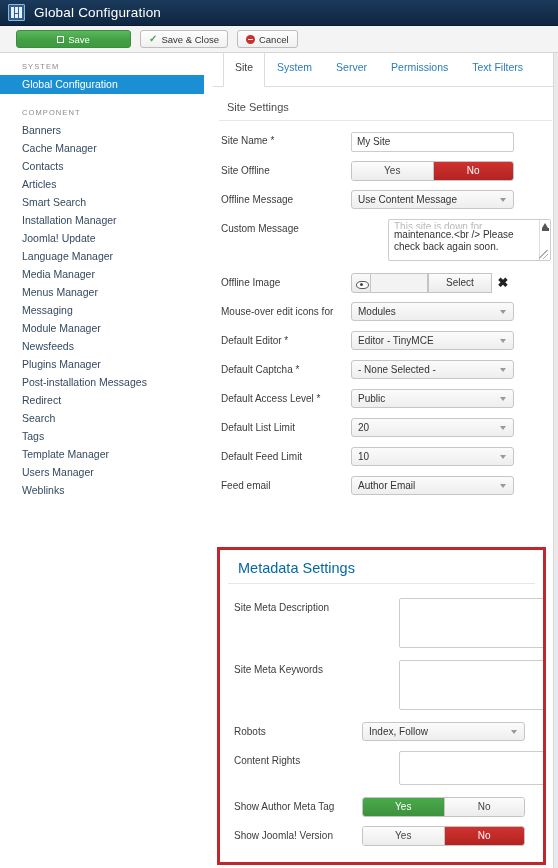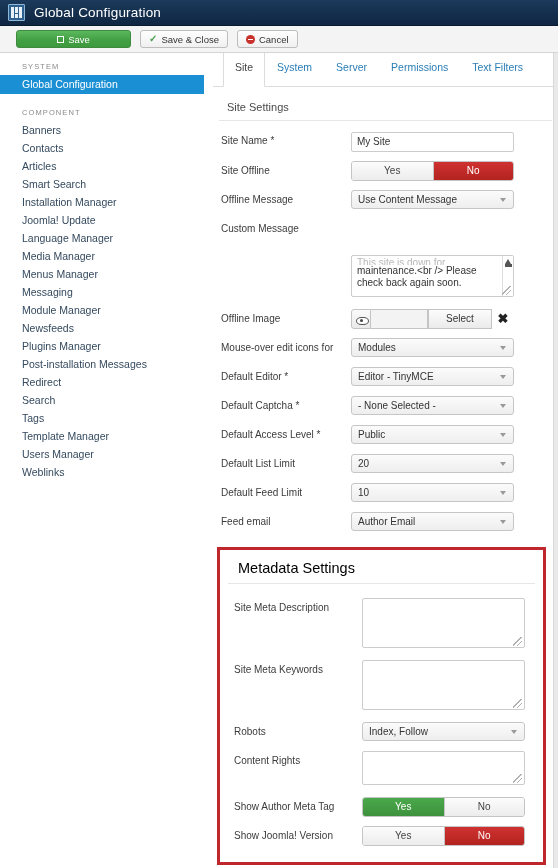--- a/index.html
+++ b/index.html
@@ -190,21 +190,21 @@
   }
 
   
   .form { padding: 10px 6px 0 8px; }
   .row {
     display: flex;
     align-items: flex-start;
     margin-bottom: 9px;
     min-height: 20px;
   }
-  .row.tall { margin-bottom: 12px; }
+  .row.tall { margin-bottom: 12px; gap: 37px; }
   .lbl {
     width: 130px;
     flex: 0 0 130px;
     font-size: 10px;
     color: #3b3b3b;
     padding-top: 4px;
     line-height: 12px;
   }
   .ctl { flex: 1 1 auto; }
 
@@ -272,21 +272,21 @@
     border: 1px solid #cccccc;
     background: #fff;
     font-size: 10px;
     color: #333;
     padding: 2px 12px 2px 5px;
     line-height: 12.5px;
     position: relative;
     overflow: hidden;
     border-radius: 2px;
   }
-  .ta.h-small { height: 42px; margin-top: 36px; }
+  .ta.h-small { height: 42px; }
   .ta.h-med   { height: 50px; }
   .ta.h-sm2   { height: 34px; }
   .ta .clip-top {
     color: #b9b9b9;
     font-size: 10px;
     height: 7px;
     overflow: hidden;
     line-height: 10px;
     display: block;
   }
@@ -385,21 +385,21 @@
     right: 12px;
     top: 494px;
     bottom: 3px;
     border: 3px solid #c0272d;
     background: #ffffff;
     overflow: hidden;
   }
   .meta-inner { padding: 0 4px; }
   .meta-title {
     font-size: 14.5px;
-    color: #000000;
+    color: #0369a1;
     padding: 10px 0 7px 10px;
     border-bottom: 1px solid #e6e6e6;
     margin: 0 4px;
     font-weight: normal;
   }
   .meta-form { padding: 14px 0 0 10px; }
   .meta-form .lbl { width: 128px; flex: 0 0 128px; }
 
   .right-strip {
     position: absolute;
@@ -440,20 +440,21 @@
   </div>
 
   <div class="body">
 
     <div class="sidebar">
       <div class="side-head">SYSTEM</div>
       <div class="side-item active">Global Configuration</div>
       <div class="side-gap"></div>
       <div class="side-head">COMPONENT</div>
       <div class="side-item">Banners</div>
+      <div class="side-item">Cache Manager</div>
       <div class="side-item">Contacts</div>
       <div class="side-item">Articles</div>
       <div class="side-item">Smart Search</div>
       <div class="side-item">Installation Manager</div>
       <div class="side-item">Joomla! Update</div>
       <div class="side-item">Language Manager</div>
       <div class="side-item">Media Manager</div>
       <div class="side-item">Menus Manager</div>
       <div class="side-item">Messaging</div>
       <div class="side-item">Module Manager</div>

